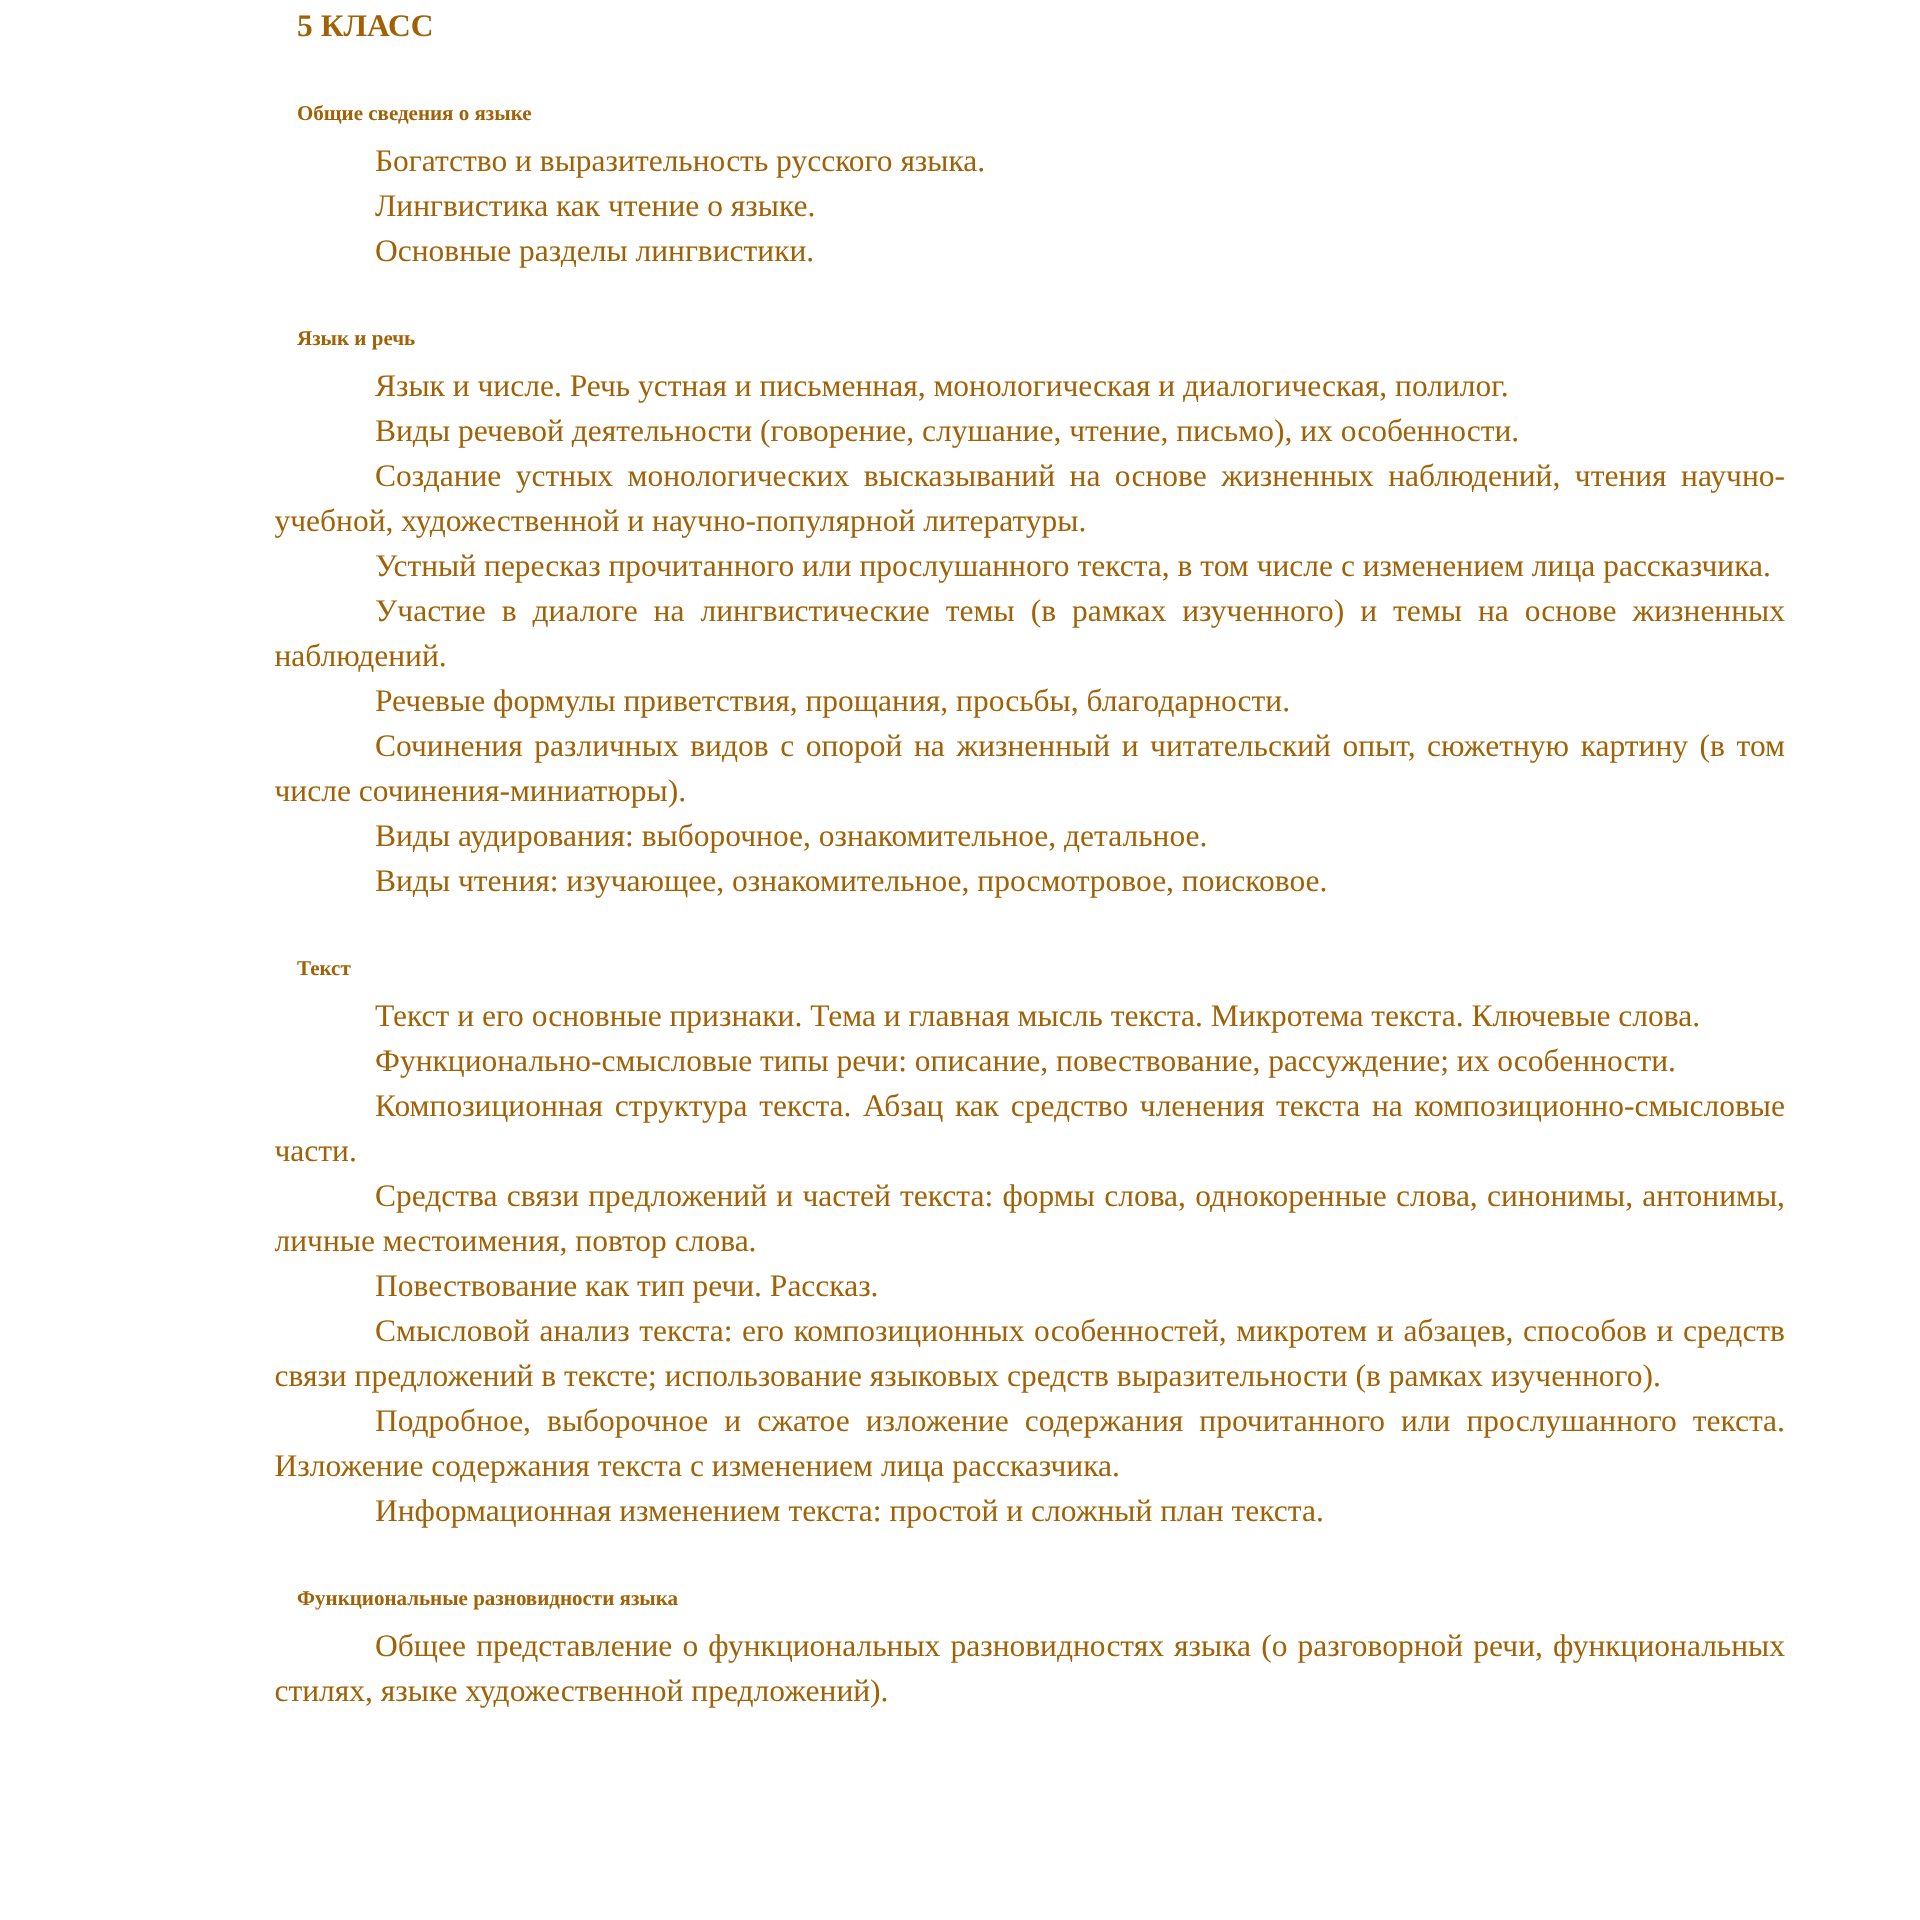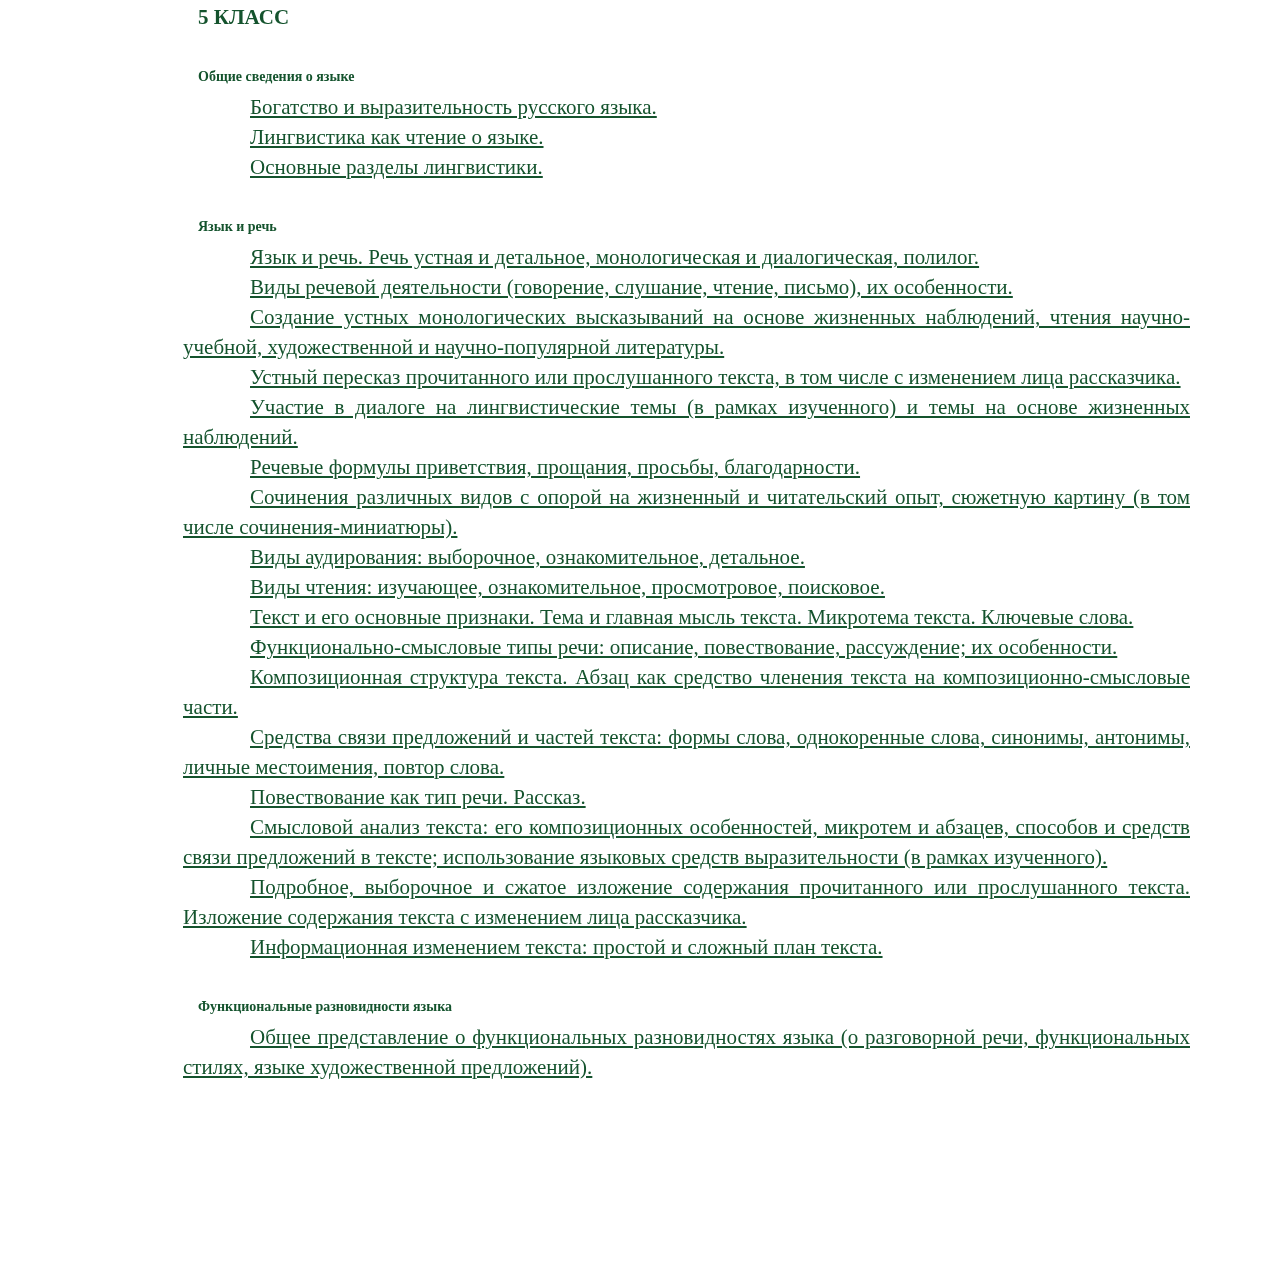--- a/index.html
+++ b/index.html
@@ -9,21 +9,21 @@
   }
   .page {
     position: relative;
     width: 1280px;
     height: 1280px;
     background: #ffffff;
     overflow: hidden;
     font-family: "Liberation Serif", "DejaVu Serif", serif;
     font-size: 21px;
     line-height: 30px;
-    color: #14532d;
+    color: #a16207;
   }
   .content {
     position: absolute;
     top: 2px;
     left: 183px;
     width: 1007px;
   }
   .doc-title {
     font-weight: bold;
     font-size: 21px;
@@ -40,52 +40,52 @@
     font-size: 14px;
     line-height: 30px;
     margin: 30px 0 0 15px;
     padding: 0;
   }
   .para {
     margin: 0;
     padding: 0;
     text-align: justify;
     text-indent: 67px;
-    text-decoration: underline;
   }
 </style>
 </head>
 <body>
 
 <div class="page">
   <div class="content">
 
     <h1 class="doc-title">5 КЛАСС</h1>
 
     <div class="section">
       <h2 class="section-heading">Общие сведения о языке</h2>
       <p class="para">Богатство и выразительность русского языка.</p>
       <p class="para">Лингвистика как чтение о языке.</p>
       <p class="para">Основные разделы лингвистики.</p>
     </div>
 
     <div class="section">
       <h2 class="section-heading">Язык и речь</h2>
-      <p class="para">Язык и речь. Речь устная и детальное, монологическая и диалогическая, полилог.</p>
+      <p class="para">Язык и числе. Речь устная и письменная, монологическая и диалогическая, полилог.</p>
       <p class="para">Виды речевой деятельности (говорение, слушание, чтение, письмо), их особенности.</p>
       <p class="para">Создание устных монологических высказываний на основе жизненных наблюдений, чтения научно-учебной, художественной и научно-популярной литературы.</p>
       <p class="para">Устный пересказ прочитанного или прослушанного текста, в том числе с изменением лица рассказчика.</p>
       <p class="para">Участие в диалоге на лингвистические темы (в рамках изученного) и темы на основе жизненных наблюдений.</p>
       <p class="para">Речевые формулы приветствия, прощания, просьбы, благодарности.</p>
       <p class="para">Сочинения различных видов с опорой на жизненный и читательский опыт, сюжетную картину (в том числе сочинения-миниатюры).</p>
       <p class="para">Виды аудирования: выборочное, ознакомительное, детальное.</p>
       <p class="para">Виды чтения: изучающее, ознакомительное, просмотровое, поисковое.</p>
     </div>
 
     <div class="section">
+      <h2 class="section-heading">Текст</h2>
       <p class="para">Текст и его основные признаки. Тема и главная мысль текста. Микротема текста. Ключевые слова.</p>
       <p class="para">Функционально-смысловые типы речи: описание, повествование, рассуждение; их особенности.</p>
       <p class="para">Композиционная структура текста. Абзац как средство членения текста на композиционно-смысловые части.</p>
       <p class="para">Средства связи предложений и частей текста: формы слова, однокоренные слова, синонимы, антонимы, личные местоимения, повтор слова.</p>
       <p class="para">Повествование как тип речи. Рассказ.</p>
       <p class="para">Смысловой анализ текста: его композиционных особенностей, микротем и абзацев, способов и средств связи предложений в тексте; использование языковых средств выразительности (в рамках изученного).</p>
       <p class="para">Подробное, выборочное и сжатое изложение содержания прочитанного или прослушанного текста. Изложение содержания текста с изменением лица рассказчика.</p>
       <p class="para">Информационная изменением текста: простой и сложный план текста.</p>
     </div>
 

